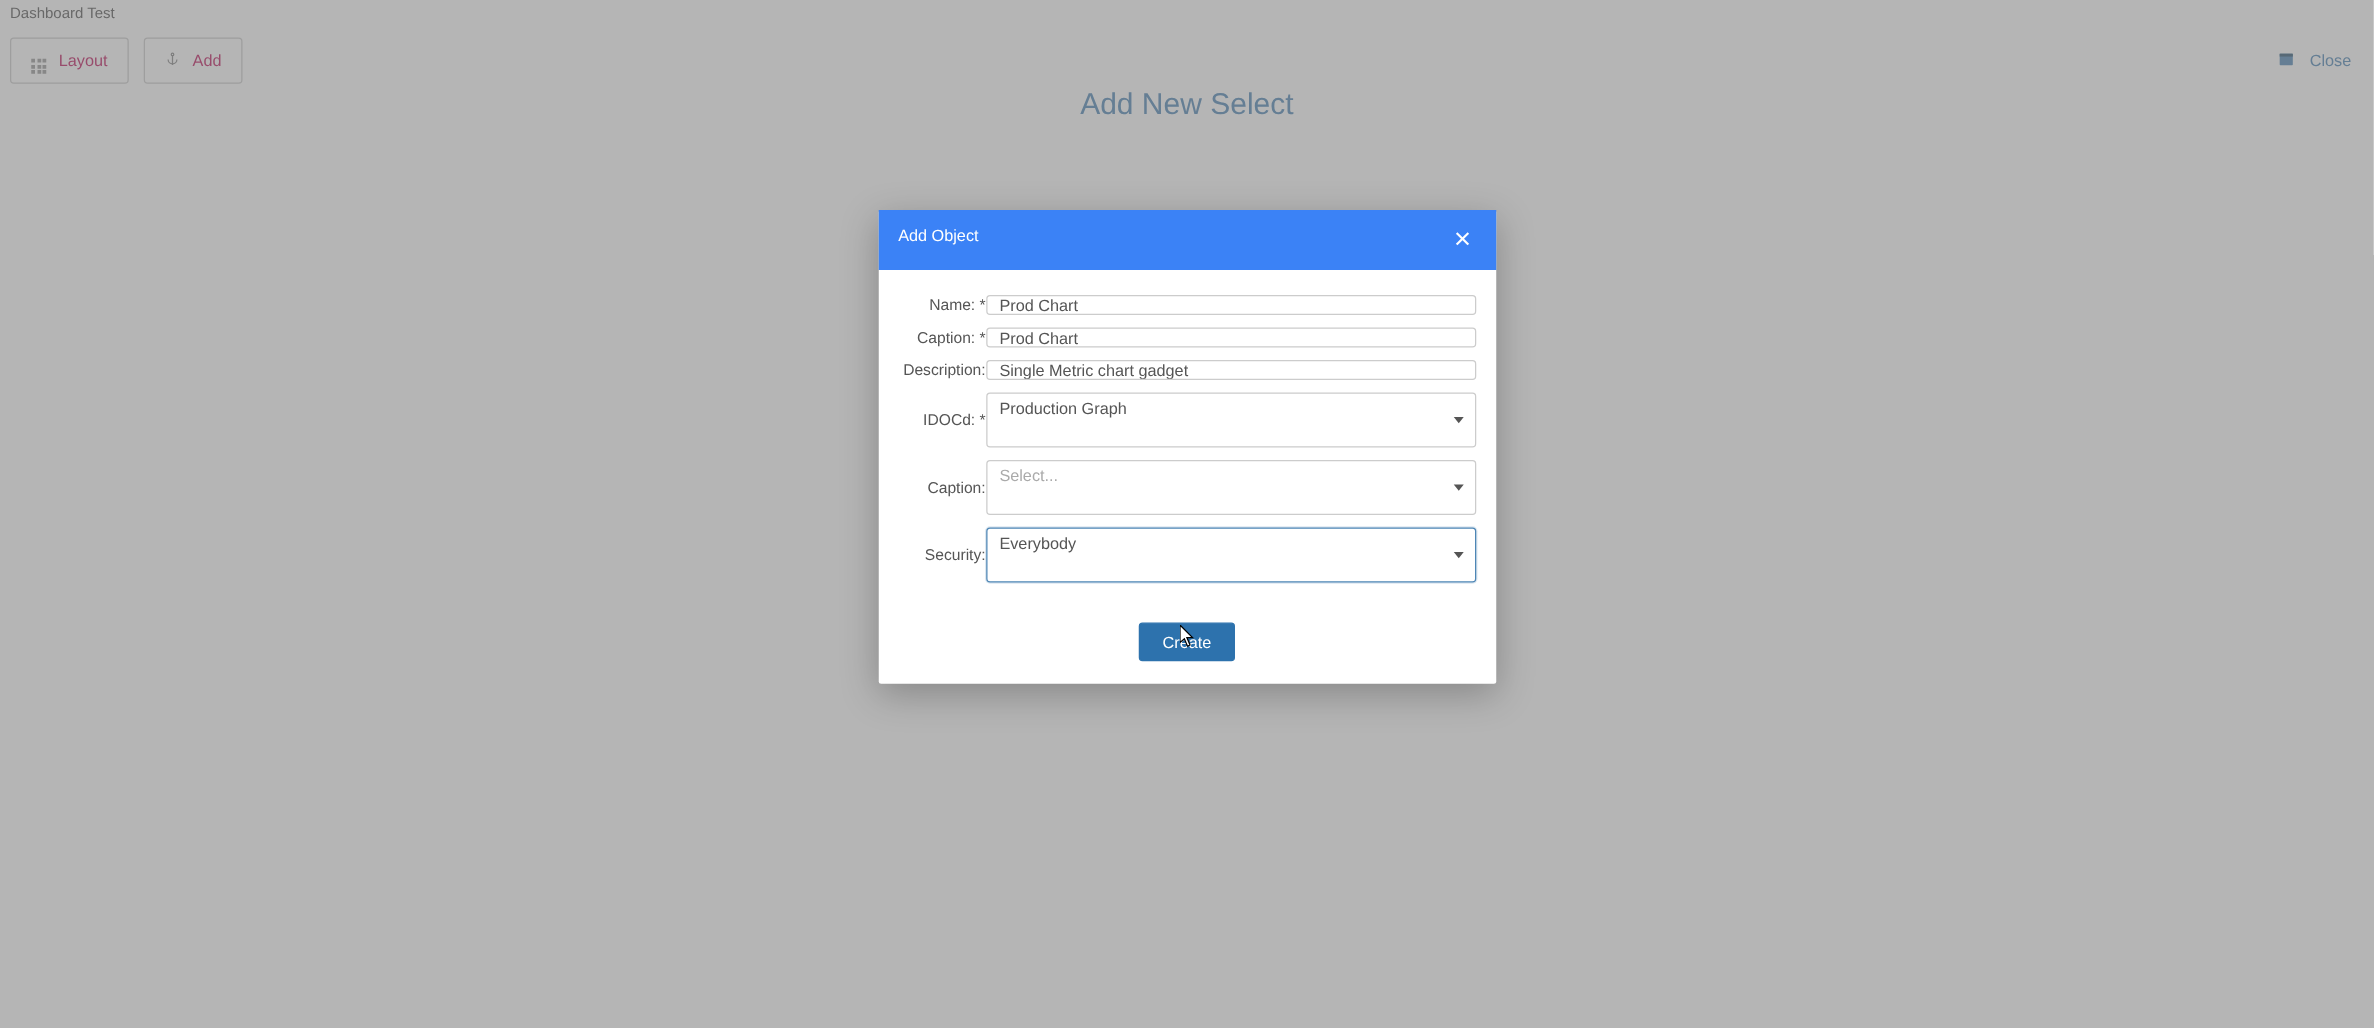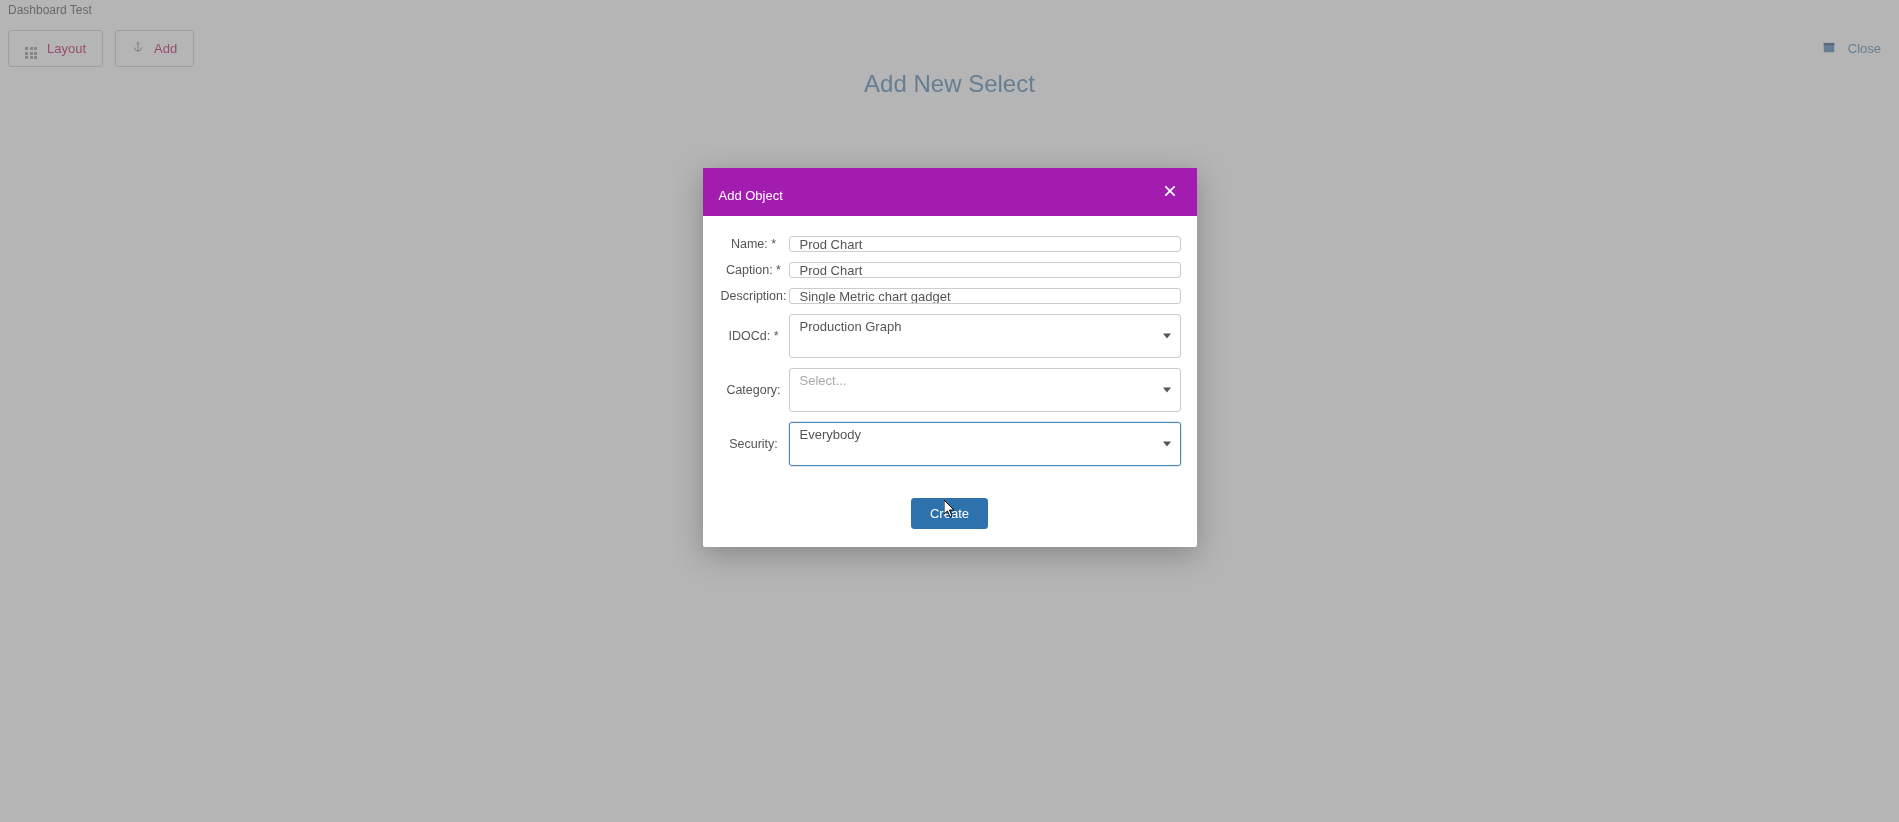--- a/index.html
+++ b/index.html
@@ -86,47 +86,47 @@
       position: absolute;
       top: 168px;
       left: 50%;
       transform: translateX(-50%);
       width: 494px;
       background: #fff;
       border-radius: 2px;
       box-shadow: 0 8px 30px rgba(0,0,0,0.25);
     }
     .modal-header {
-      background: #a21caf;
+      background: #3b82f6;
       color: #fff;
       padding: 13px 16px;
       font-size: 13px;
       display: flex;
-      align-items: flex-end;
+      align-items: flex-start;
       justify-content: space-between;
     }
     .modal-close {
       font-size: 18px;
       cursor: pointer;
       line-height: 1;
       padding: 2px 4px;
     }
     .modal-body {
       padding: 20px 16px 18px 16px;
     }
     .form-row {
       display: flex;
       align-items: center;
       margin-bottom: 10px;
     }
     .form-label {
       width: 70px;
       font-size: 12.5px;
       color: #555;
-      text-align: center;
+      text-align: right;
       white-space: nowrap;
     }
     .form-control {
       flex: 1;
       height: 16px;
       padding: 5px 10px;
       border: 1px solid #ccc;
       border-radius: 3px;
       font-size: 13px;
       color: #555;
@@ -271,21 +271,21 @@
         <label class="form-label">IDOCd: *</label>
         <div class="select-wrap">
           <div class="select-control">
             <span>Production Graph</span>
           </div>
           <span class="caret"></span>
         </div>
       </div>
 
       <div class="form-row">
-        <label class="form-label">Category:</label>
+        <label class="form-label">Caption:</label>
         <div class="select-wrap">
           <div class="select-control placeholder">
             <span>Select...</span>
           </div>
           <span class="caret"></span>
         </div>
       </div>
 
       <div class="form-row">
         <label class="form-label">Security:</label>

